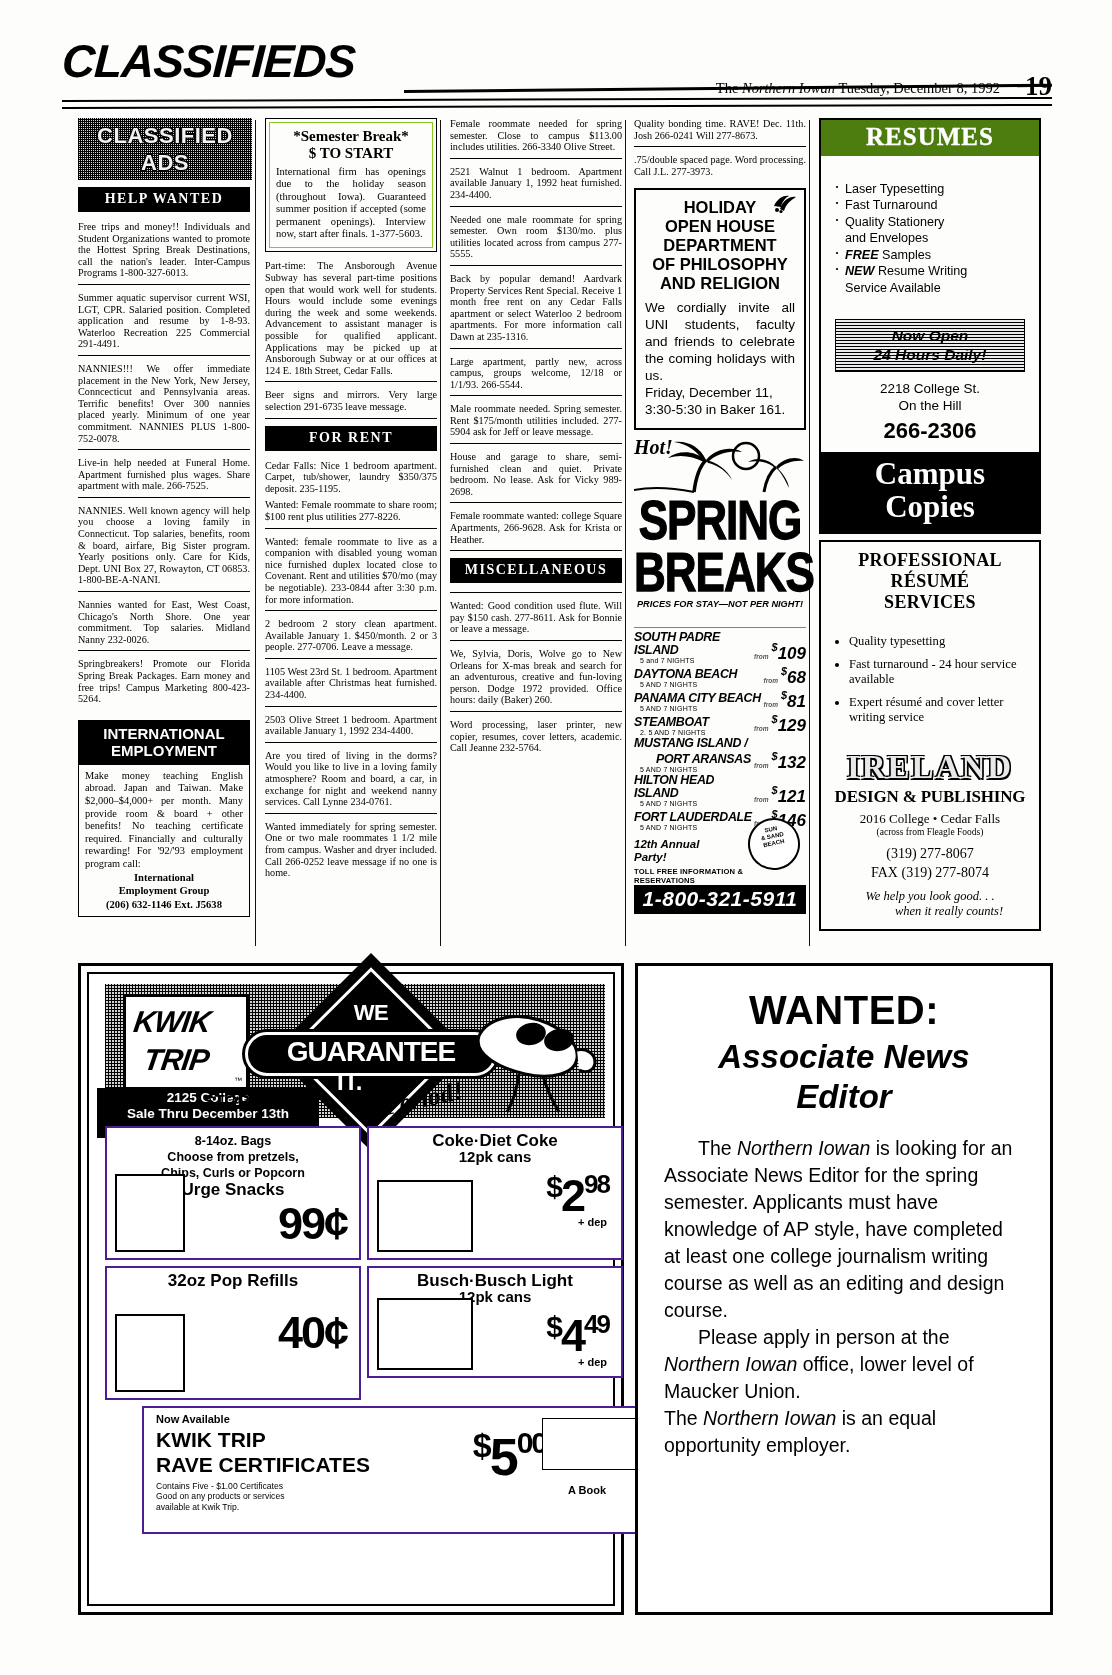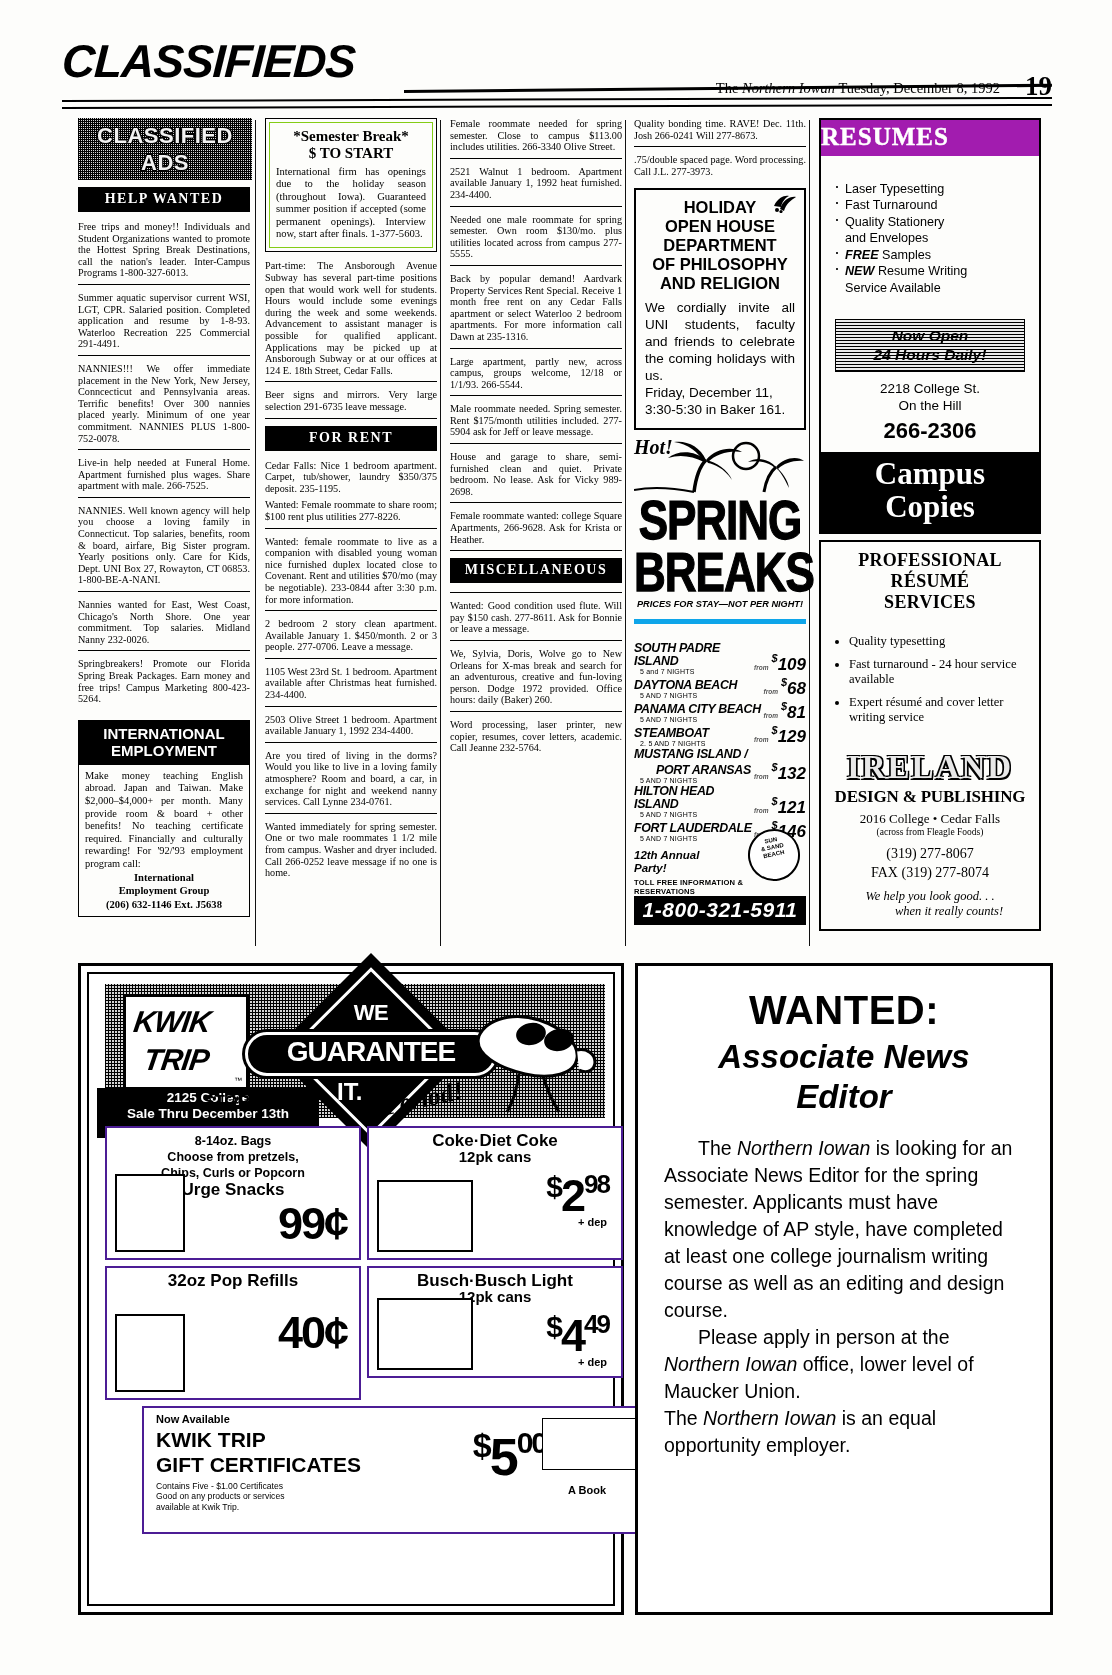--- a/index.html
+++ b/index.html
@@ -136,22 +136,22 @@
          font-size:20px; position:absolute; left:0; top:-4px; }
   .palm-svg { display:block; }
   .sb-word {
     font-family:"Liberation Sans", sans-serif; font-weight:bold;
     font-size:44px; line-height:38px; letter-spacing:-1px;
     text-align:center; transform:scaleY(1.25); transform-origin:center top;
     -webkit-text-stroke:1px #000;
   }
   .sb-sub {
     font-family:"Liberation Sans", sans-serif; font-style:italic; font-weight:bold;
-    font-size:9.2px; text-align:center; margin:13px 0 18px 0;
-    border-bottom:5px solid #0ea5e9; padding-bottom:10px;
+    font-size:9.2px; text-align:center; margin:13px 0 3px 0;
+    border-bottom:1px solid #0ea5e9; padding-bottom:18px;
   }
   .dest-row { display:flex; align-items:flex-end; justify-content:space-between; }
   .dest-left { flex:1; }
   .dest-name {
     font-family:"Liberation Sans", sans-serif; font-weight:bold; font-style:italic;
     font-size:12.4px; line-height:13px; letter-spacing:-0.3px;
   }
   .dest-name.indent { padding-left:22px; }
   .dest-nights {
     font-family:"Liberation Sans", sans-serif; font-size:7px; letter-spacing:0.2px;
@@ -181,21 +181,21 @@
     position:absolute; right:6px; bottom:44px;
     width:52px; height:52px; border:2px solid #000; border-radius:50%;
     font-family:"Liberation Sans", sans-serif; font-weight:bold; font-size:6px;
     text-align:center; line-height:7px; padding-top:6px;
     transform:rotate(-12deg); background:#fff;
   }
 
   
   .resumes-box { border:2.5px solid #000; }
   .resumes-head {
-    background:#a21caf; color:#fff; text-align:left;
+    background:#4d7c0f; color:#fff; text-align:center;
     font-family:"Liberation Serif", serif; font-weight:bold;
     font-size:25px; letter-spacing:1px; padding:3px 0 5px 0;
     -webkit-text-stroke:0.4px #fff;
   }
   .resumes-list {
     font-family:"Liberation Sans", sans-serif; font-size:12.6px; line-height:16.5px;
     padding:12px 0 10px 24px;
   }
   .resumes-list li { list-style:none; position:relative; }
   .resumes-list li:before { content:"·"; position:absolute; left:-11px; font-size:18px; top:-3px;}
@@ -297,21 +297,21 @@
     position:absolute; left:140px; top:48px; width:252px; height:44px;
     background:#000; border-radius:22px; border:3px solid #fff;
     box-shadow:0 0 0 3px #000;
   }
   .guar-txt {
     position:absolute; left:140px; top:52px; width:252px; color:#fff; text-align:center;
     font-family:"Liberation Sans", sans-serif; font-weight:bold; font-size:28px;
     letter-spacing:-1px;
   }
   .it-txt {
-    position:absolute; left:232px; top:94px; color:#fff;
+    position:absolute; left:232px; top:84px; color:#fff;
     font-family:"Liberation Sans", sans-serif; font-weight:bold; font-size:24px;
   }
   .period-txt {
     position:absolute; left:278px; top:100px;
     font-family:"Liberation Serif", serif; font-style:italic; font-weight:bold;
     font-size:26px; transform:rotate(-12deg);
   }
 
   .kwik-grid { position:absolute; left:16px; top:152px; right:8px; bottom:8px; }
   .kcell { position:absolute; border:2px solid #4c1d95; background:#fff; }
@@ -713,21 +713,21 @@
           <div class="kc-title" style="font-size:17px">Busch·Busch Light</div>
           <div class="kc-title" style="padding-top:0; font-size:15px">12pk cans</div>
           <div class="kc-price" style="margin-top:4px"><span class="cur">$</span><span>4</span><span class="sup">49</span></div>
           <div class="kc-dep">+ dep</div>
           <div class="kc-img wide"></div>
         </div>
 
         <div class="kcell kc5">
           <div class="giftcert-fine" style="padding-top:6px; font-size:11px; font-weight:bold">Now Available</div>
           <div class="giftcert-title" style="padding-top:2px">KWIK TRIP</div>
-          <div class="giftcert-title" style="padding-top:0">GIFT CERTIFICATES</div>
+          <div class="giftcert-title" style="padding-top:0">RAVE CERTIFICATES</div>
           <div class="giftcert-fine">Contains Five - $1.00 Certificates</div>
           <div class="giftcert-fine" style="padding-top:0">Good on any products or services</div>
           <div class="giftcert-fine" style="padding-top:0">available at Kwik Trip.</div>
           <div class="gc-price"><span class="cur">$</span><span>5</span><span class="sup">00</span></div>
           <div class="gc-abook">A Book</div>
           <div class="gc-img"></div>
         </div>
       </div>
     </div>
   </div>

